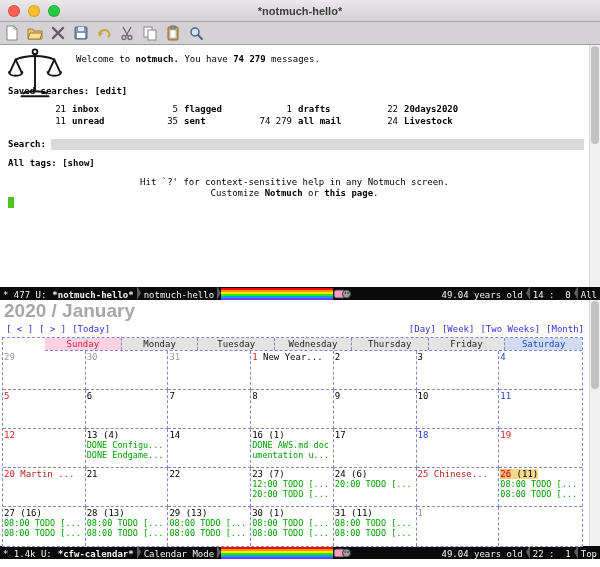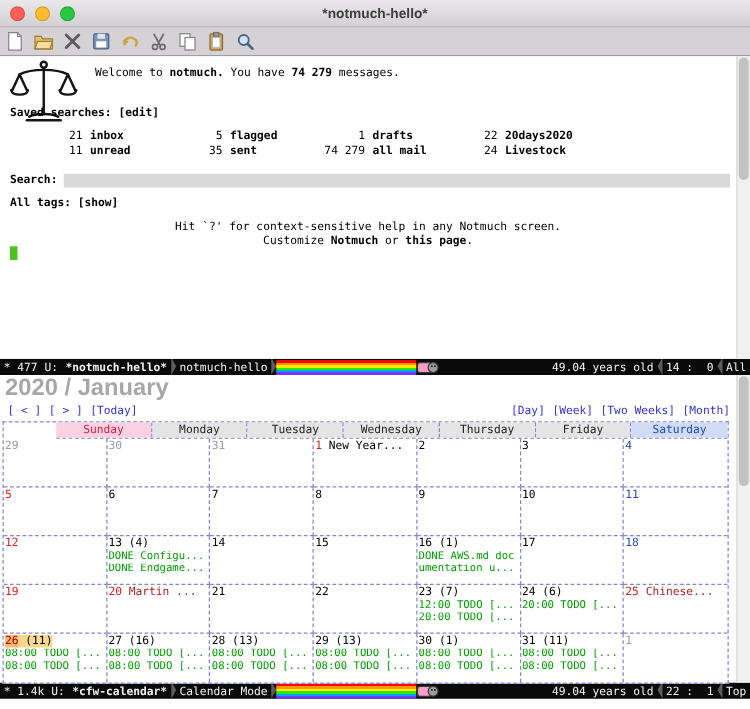--- a/index.html
+++ b/index.html
@@ -302,23 +302,20 @@
           </div>
           <div class="cal-cell">
             <div class="day-line"><span class="day-num">13</span><span class="day-count"> (4)</span></div>
             <div class="cal-entry">DONE Configu...</div>
             <div class="cal-entry">DONE Endgame...</div>
           </div>
           <div class="cal-cell">
             <div class="day-line"><span class="day-num">14</span></div>
           </div>
           <div class="cal-cell">
-            <div class="day-line"><span class="day-num">15</span></div>
-          </div>
-          <div class="cal-cell">
             <div class="day-line"><span class="day-num">16</span><span class="day-count"> (1)</span></div>
             <div class="cal-entry">DONE AWS.md doc</div>
             <div class="cal-entry">umentation u...</div>
           </div>
           <div class="cal-cell">
             <div class="day-line"><span class="day-num">17</span></div>
           </div>
           <div class="cal-cell">
             <div class="day-line"><span class="day-num dn-blue">18</span></div>
           </div>

